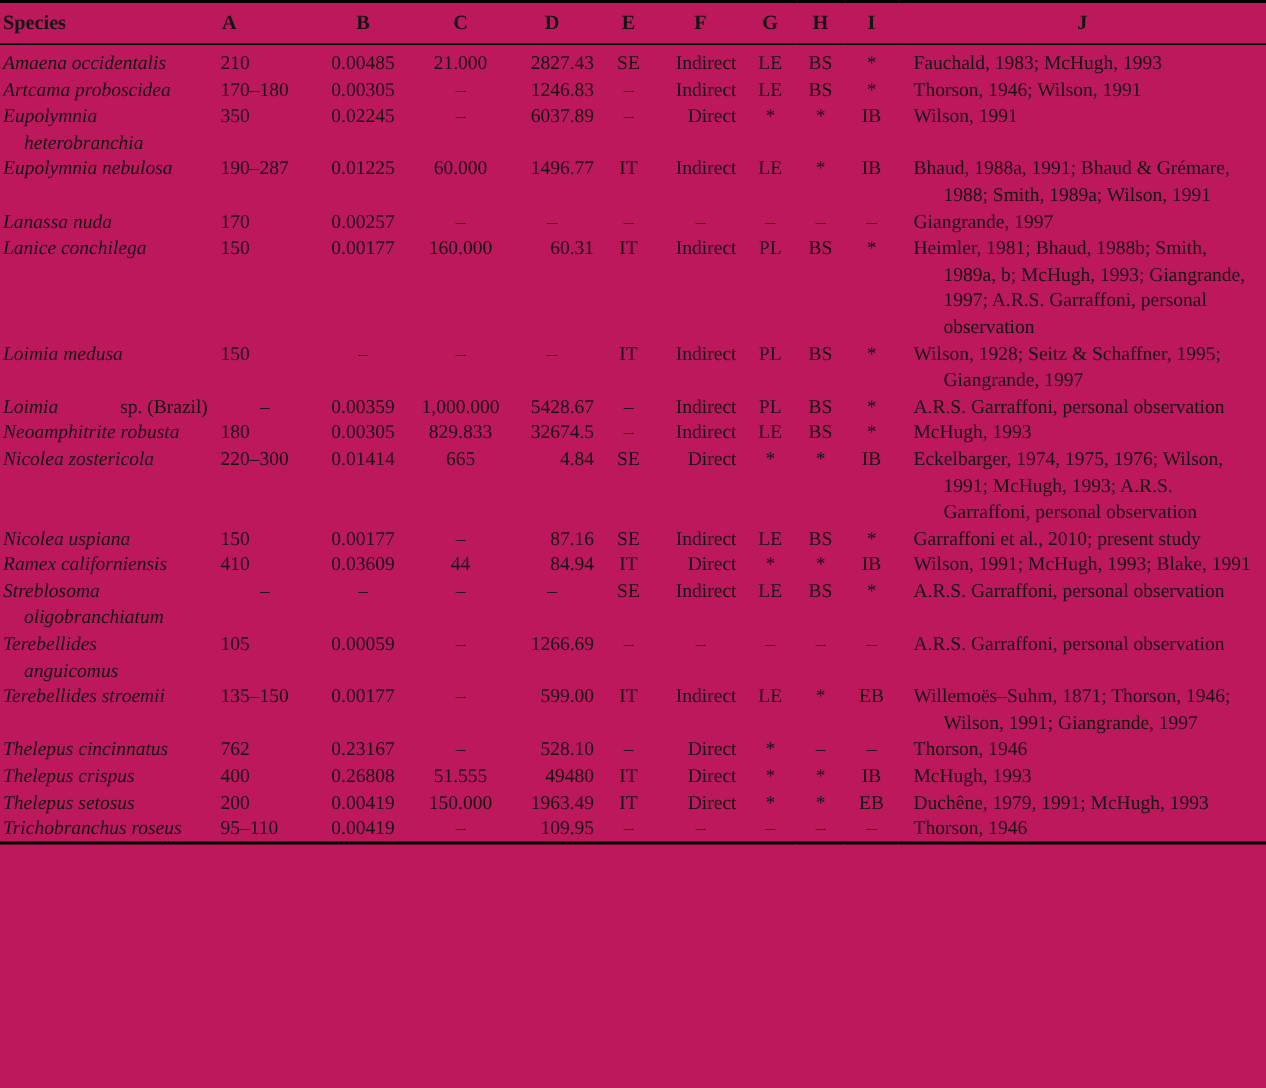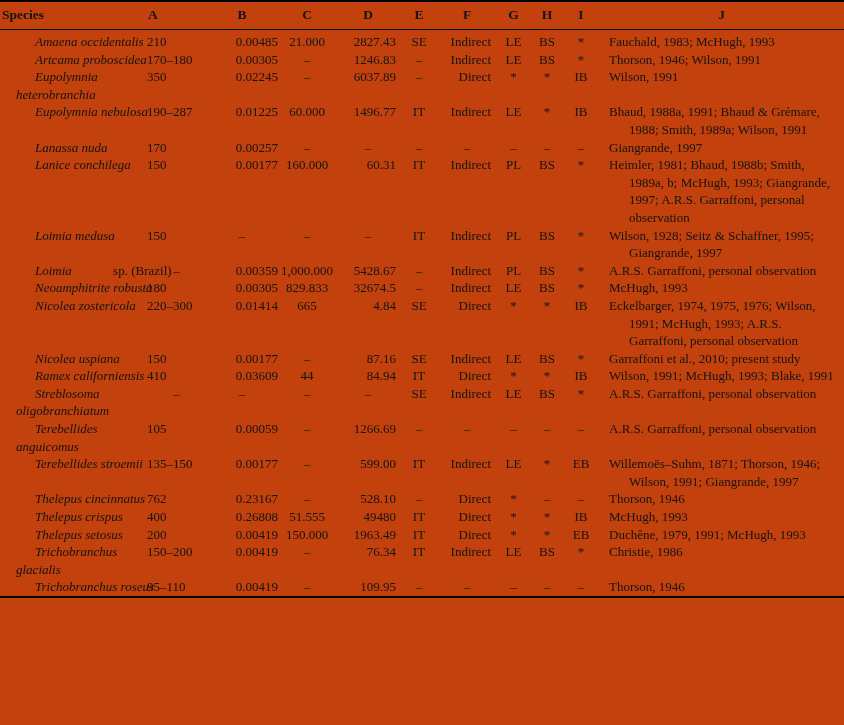--- a/index.html
+++ b/index.html
@@ -1,17 +1,17 @@
 <!DOCTYPE html>
 <html><head>
 <meta charset="utf-8">
 <style>
   html,body{margin:0;padding:0;background:#fff;}
   body{width:844px;height:725px;overflow:hidden;}
-  .page{width:844px;height:725px;box-sizing:border-box;background:#c2410c;}
+  .page{width:844px;height:725px;box-sizing:border-box;background:#be185d;}
   table{
     width:844px;
     border-collapse:collapse;
     table-layout:fixed;
     border-top:2.5px solid #000;
     border-bottom:2.5px solid #000;
     font-family:"Liberation Serif", serif;
     font-size:13px;
     line-height:17.6px;
     color:#141414;
@@ -22,24 +22,24 @@
     text-align:center;
     padding:5px 0 6px 0;
     line-height:16px;
     font-size:13.5px;
   }
   th.col-species{text-align:left;padding-left:2px;}
   th.col-a{text-align:left;padding-left:2px;}
   tbody td{vertical-align:top;padding:0;}
   tbody tr:first-child td{padding-top:3px;}
   td.col-species{white-space:pre;padding-left:16px;text-indent:-14px;}
-  .sp-name{font-style:italic;margin-left:33px;}
+  .sp-name{font-style:italic;}
   .sp-suffix{font-style:normal;margin-left:38px;}
   td.col-a{text-align:left;padding-left:1px;}
-  td.col-b{text-align:right;}
+  td.col-b{text-align:center;}
   td.col-c{text-align:center;}
   td.col-d{text-align:right;padding-right:4px;}
   td.col-e,td.col-f,td.col-g,td.col-h,td.col-i{text-align:center;}
   td.col-f{text-align:right;padding-right:5px;}
   td.col-j{white-space:pre;text-align:left;padding-left:30px;text-indent:-20px;}
   td.dash{text-align:center !important;padding-right:0 !important;}
 </style>
 </head>
 <body>
 
@@ -313,34 +313,20 @@
           <td class="col-c">150.000</td>
           <td class="col-d">1963.49</td>
           <td class="col-e">IT</td>
           <td class="col-f">Direct</td>
           <td class="col-g">*</td>
           <td class="col-h">*</td>
           <td class="col-i">EB</td>
           <td class="col-j">Duchêne, 1979, 1991; McHugh, 1993</td>
         </tr>
         <tr>
-          <td class="col-species"><span class="sp-name">Trichobranchus
-glacialis</span></td>
-          <td class="col-a">150–200</td>
-          <td class="col-b">0.00419</td>
-          <td class="col-c dash">–</td>
-          <td class="col-d">76.34</td>
-          <td class="col-e">IT</td>
-          <td class="col-f">Indirect</td>
-          <td class="col-g">LE</td>
-          <td class="col-h">BS</td>
-          <td class="col-i">*</td>
-          <td class="col-j">Christie, 1986</td>
-        </tr>
-        <tr>
           <td class="col-species"><span class="sp-name">Trichobranchus roseus</span></td>
           <td class="col-a">95–110</td>
           <td class="col-b">0.00419</td>
           <td class="col-c dash">–</td>
           <td class="col-d">109.95</td>
           <td class="col-e dash">–</td>
           <td class="col-f dash">–</td>
           <td class="col-g dash">–</td>
           <td class="col-h dash">–</td>
           <td class="col-i dash">–</td>

